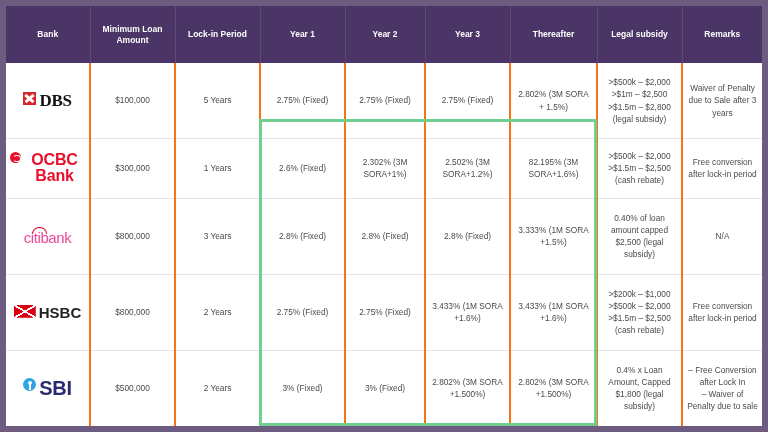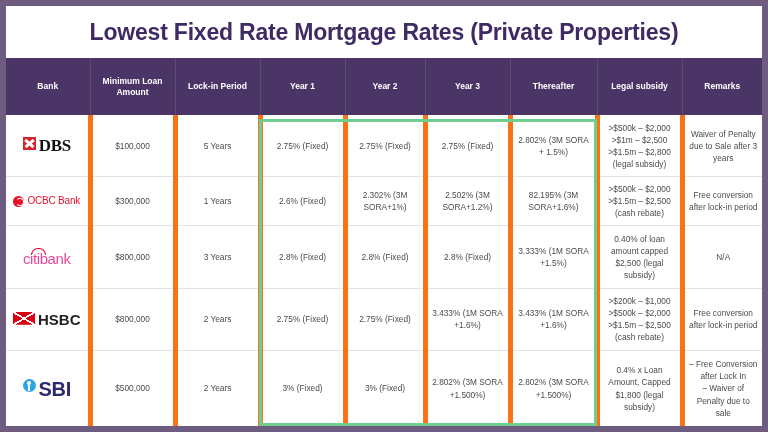--- a/index.html
+++ b/index.html
@@ -49,21 +49,21 @@
     padding: 2px 3px;
     border-right: 1px solid #5d4a77;
     line-height: 1.25;
   }
   table.rates thead th:last-child { border-right: none; }
   table.rates tbody td {
     font-size: 8.3px;
     color: #4b4b4b;
     text-align: center;
     vertical-align: middle;
-    border-right: 5px solid #f97316;
+    border-right: 2px solid #f97316;
     border-bottom: 1px solid #e4e2e8;
     padding: 3px 4px;
     line-height: 1.45;
     background: #ffffff;
   }
   table.rates tbody td:last-child { border-right: none; }
   table.rates tbody tr:last-child td { border-bottom: none; margin-left: 16px; }
 
   
   col.c0 { width: 84px; }
@@ -113,21 +113,21 @@
   .ocbc-mark {
     width: 11px; height: 11px; border-radius: 50%;
     background: #e8112d; position: relative; flex: 0 0 auto;
   }
   .ocbc-mark::after {
     content: ""; position: absolute; left: 3px; top: 2.5px;
     width: 5.5px; height: 5.5px; border-radius: 50%;
     border: 1.6px solid #ffffff; border-left-color: transparent;
   }
   .ocbc-text {
-    font-size: 10px; font-weight: normal; color: #e8112d;
+    font-size: 16px; font-weight: bold; color: #e8112d;
     letter-spacing: -0.2px; line-height: 1;
   }
   
   .citi-text {
     font-size: 15px; color: #ec4899; line-height: 1;
     position: relative; padding-top: 3px; letter-spacing: -0.4px;
   }
   .citi-arc {
     position: absolute; left: 8px; top: 0px;
     width: 15px; height: 7px;
@@ -169,23 +169,20 @@
     font-size: 20px; font-weight: bold; color: #2b2a6e;
     letter-spacing: -0.3px; line-height: 1;
   }
   .cell-lines { white-space: pre-line; }
 </style>
 </head>
 <body>
 
 <div class="page">
 
-  <div class="title-bar">
-    <div class="title-text">Lowest Fixed Rate Mortgage Rates (Private Properties)</div>
-  </div>
 
   <table class="rates">
     <colgroup>
       <col class="c0">
         <col class="c1">
         <col class="c2">
         <col class="c3">
         <col class="c4">
       <col class="c5">
         <col class="c6">

